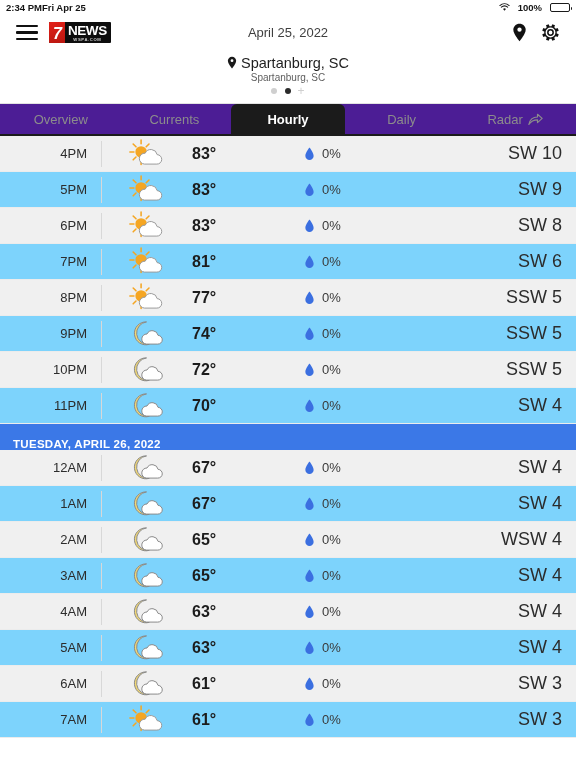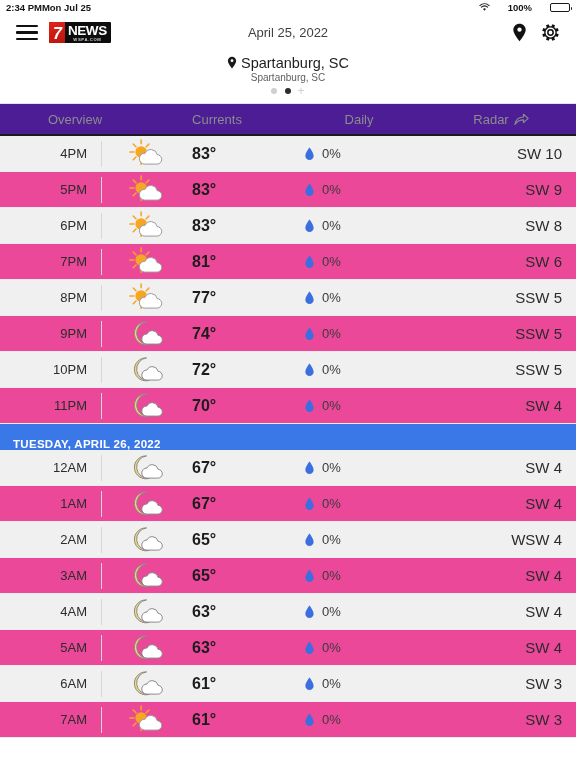--- a/index.html
+++ b/index.html
@@ -16,21 +16,21 @@
     height: 15px;
     display: flex;
     align-items: center;
     padding: 0 6px;
     font-size: 9.5px;
     color: #141414;
     font-weight: 600;
     background: #ffffff;
   }
   .sb-left { display: flex; align-items: center; gap: 0; }
-  .sb-right { margin-left: auto; display: flex; align-items: center; gap: 18px; }
+  .sb-right { margin-left: auto; display: flex; align-items: center; gap: 8px; }
   .wifi-ico { display: inline-block; width: 11px; height: 9px; }
   .battery {
     width: 20px; height: 9px;
     border: 1px solid #1a1a1a;
     border-radius: 2px;
     position: relative;
     padding: 1px;
   }
   .battery::after {
     content: "";
@@ -158,21 +158,21 @@
     color: #ffffff;
     font-weight: 700;
   }
 
   
   .hourly-list { background: #ffffff; }
   .hour-row {
     height: 36px;
     display: flex;
     align-items: center;
-    background: #ec4899;
+    background: #7dd3fc;
     border-bottom: 1px solid #ececec;
   }
   .hour-row.alt { background: #f0f0f0; }
 
   .col-time {
     width: 86px;
     padding-right: 14px;
     text-align: right;
     font-size: 13px;
     color: #2c2c2c;
@@ -200,21 +200,21 @@
     align-items: center;
     gap: 8px;
     padding-left: 8px;
     font-size: 13px;
     color: #3a3a3a;
   }
   .col-wind {
     width: 150px;
     text-align: right;
     padding-right: 14px;
-    font-size: 15px;
+    font-size: 18px;
     color: #2c2c2c;
   }
 
   
   .day-divider {
     height: 26px;
     background: #3b78e7;
     display: flex;
     align-items: flex-end;
     padding-left: 13px;
@@ -225,21 +225,21 @@
   }
 
   svg { display: block; }
 </style>
 </head>
 <body>
 
 <div class="statusbar">
   <div class="sb-left">
     <span>2:34 PM</span>
-    <span>Mon Jul 25</span>
+    <span>Fri Apr 25</span>
   </div>
   <div class="sb-right">
     <span class="wifi-ico">
       <svg viewBox="0 0 16 12" width="11" height="9">
         <path d="M8 10.6 L5.9 8.1 a3.2 3.2 0 0 1 4.2 0 Z" fill="#1a1a1a"></path>
         <path d="M3.4 5.6 a7 7 0 0 1 9.2 0" stroke="#1a1a1a" stroke-width="1.5" fill="none" stroke-linecap="round"></path>
         <path d="M1.2 3.2 a10.5 10.5 0 0 1 13.6 0" stroke="#1a1a1a" stroke-width="1.5" fill="none" stroke-linecap="round"></path>
       </svg>
     </span>
     <span>100%</span>
@@ -300,20 +300,23 @@
   </div>
 </div>
 
 <div class="tabbar">
   <div class="tab">
     <span>Overview</span>
   </div>
   <div class="tab">
     <span>Currents</span>
   </div>
+  <div class="tab active">
+    <span>Hourly</span>
+  </div>
   <div class="tab">
     <span>Daily</span>
   </div>
   <div class="tab">
     <span>Radar</span>
     <span>
       <svg width="15" height="13" viewBox="0 0 18 15">
         <path d="M1 13.5 C2.2 7.2 6.4 4.6 11.4 4.5 L11.4 1.2 L17 6.2 L11.4 11.2 L11.4 7.9 C7.2 7.9 3.6 9.6 1 13.5 Z" fill="none" stroke="#8c8c8c" stroke-width="1.4" stroke-linejoin="round"></path>
       </svg>
     </span>

